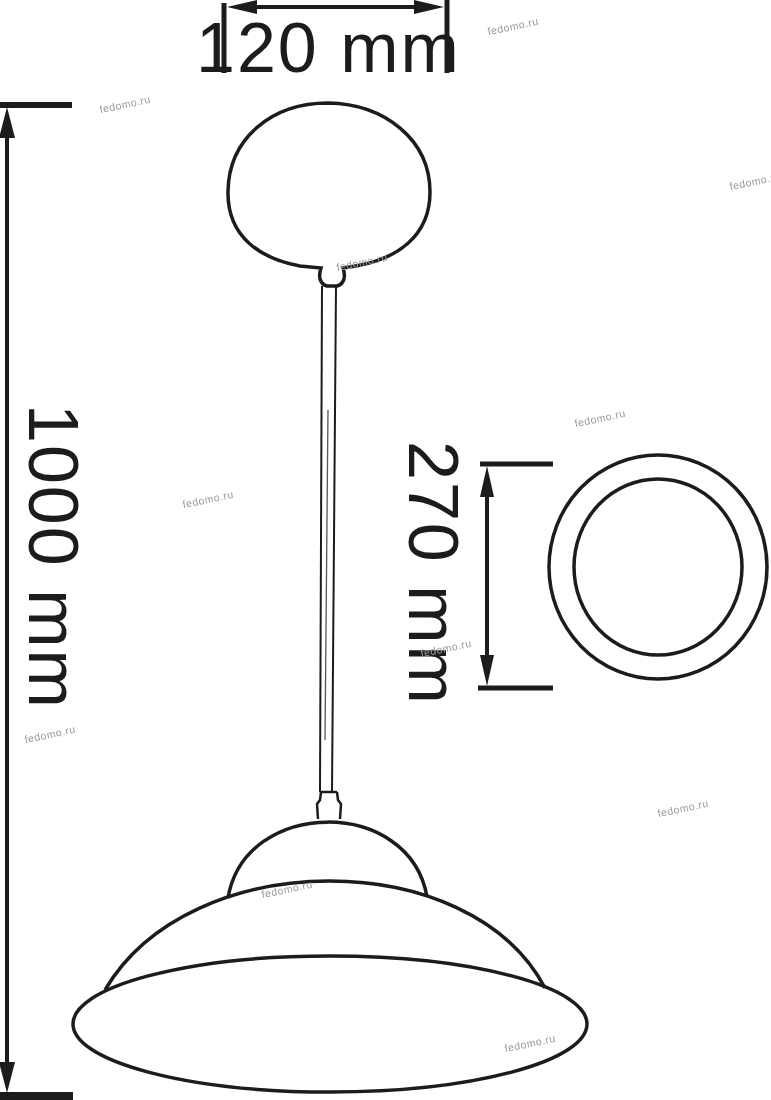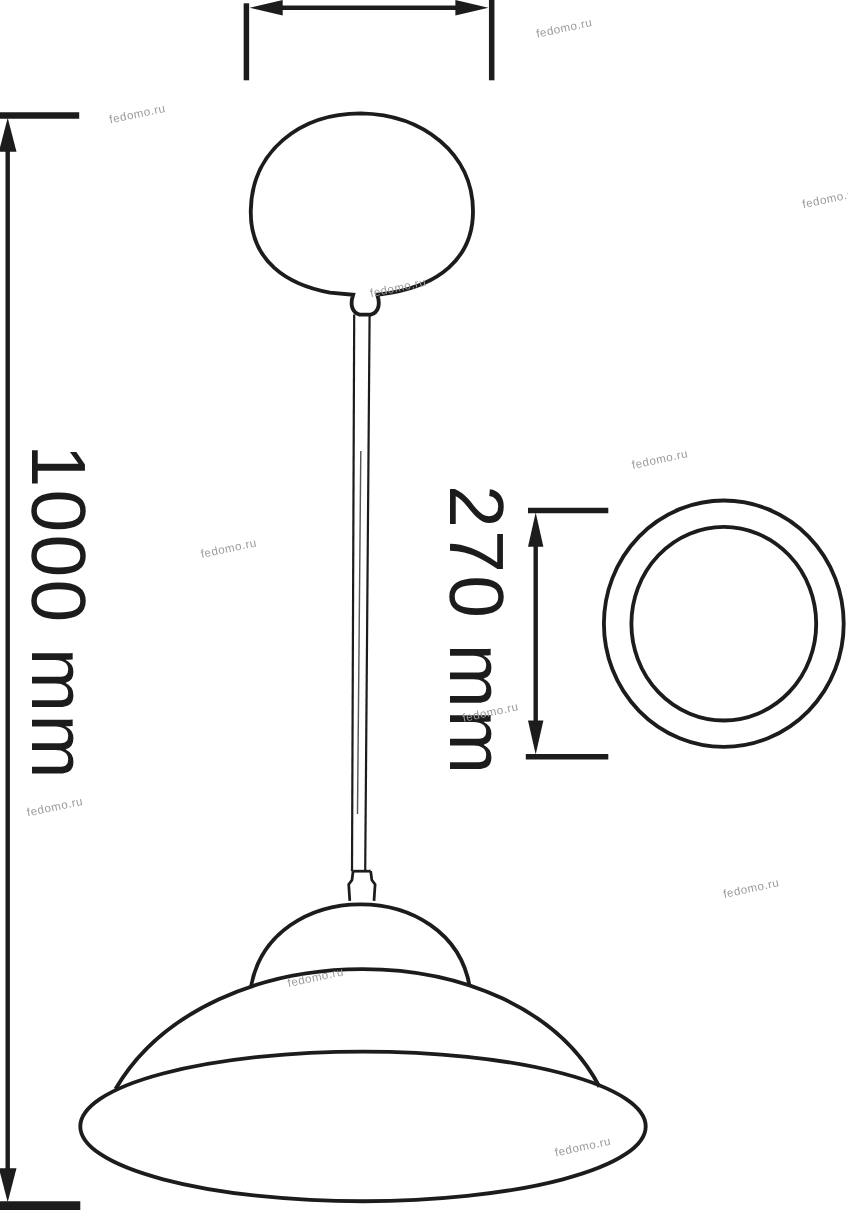--- a/index.html
+++ b/index.html
@@ -91,20 +91,21 @@
       </g>
 
       <g>
         <ellipse cx="658" cy="567" rx="109" ry="112" stroke-width="3.5"></ellipse>
         <ellipse cx="658" cy="567" rx="84" ry="88" stroke-width="3.5"></ellipse>
       </g>
 
     </g>
   </svg>
 
+  <div class="dim-label" style="left:196px;top:13px;">120 mm</div>
 
   <div class="dim-label vertical" style="left:88px;top:404px;">1000 mm</div>
 
   <div class="dim-label vertical" style="left:468px;top:441px;">270 mm</div>
 
   <div id="watermark-layer">
       <div class="watermark" style="left: 125px; top: 104px;">fedomo.ru</div>
       <div class="watermark" style="left: 513px; top: 26px;">fedomo.ru</div>
       <div class="watermark" style="left: 755px; top: 181px;">fedomo.ru</div>
       <div class="watermark" style="left: 362px; top: 262px;">fedomo.ru</div>

